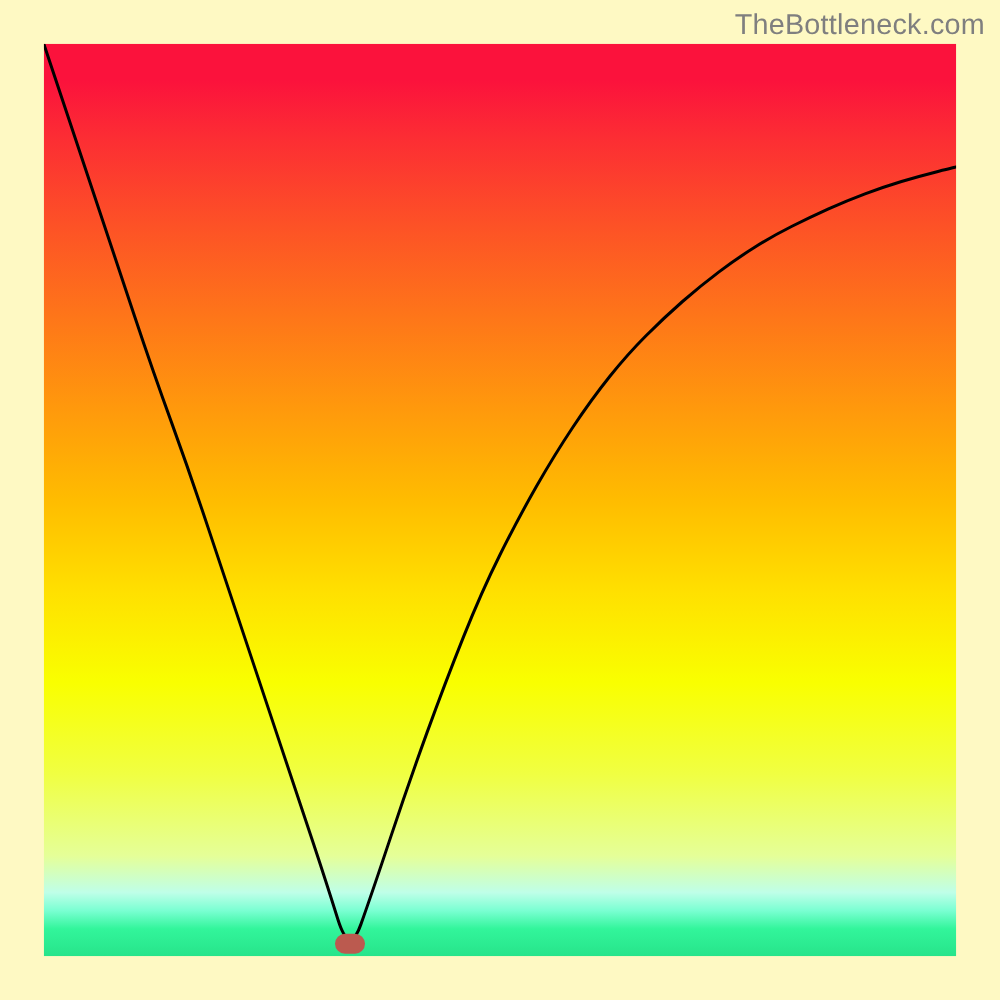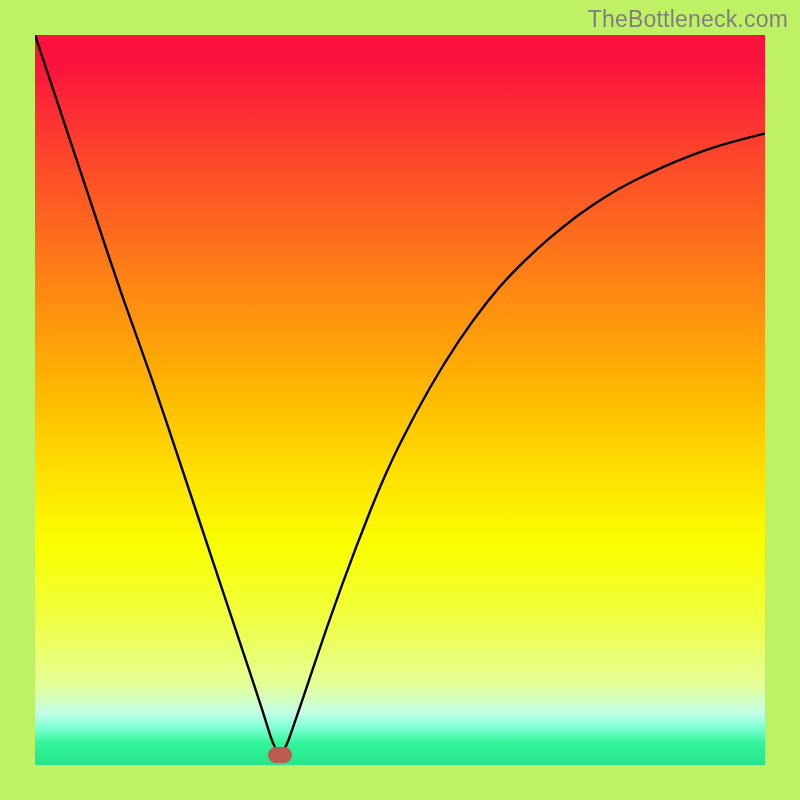--- a/index.html
+++ b/index.html
@@ -8,21 +8,21 @@
     width: 800px;
     height: 800px;
     overflow: hidden;
     background: #000;
     font-family: Arial, Helvetica, sans-serif;
   }
   .frame {
     position: relative;
     width: 800px;
     height: 800px;
-    background: #bef264;
+    background: #fef9c3;
   }
   .plot {
     position: absolute;
     left: 35px;
     top: 35px;
     width: 730px;
     height: 730px;
     overflow: hidden;
   }
   .gradient {

